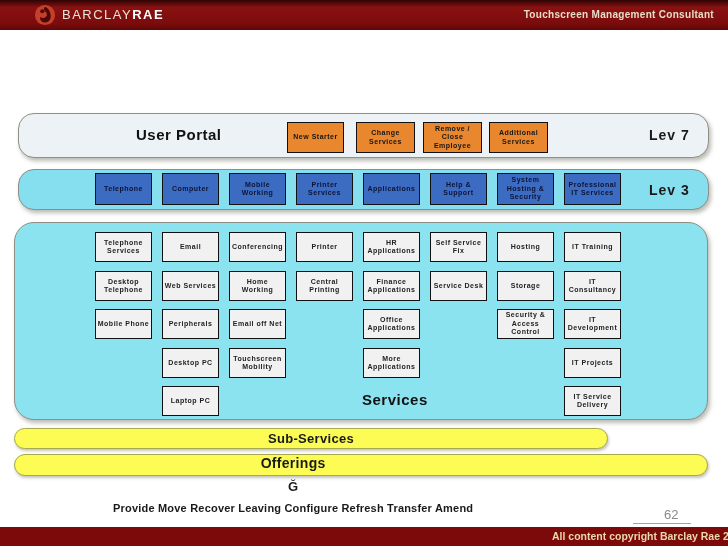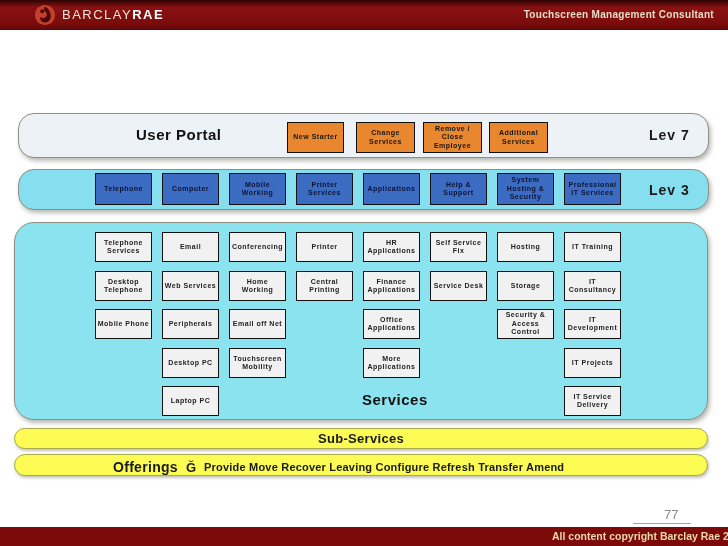--- a/index.html
+++ b/index.html
@@ -20,24 +20,24 @@
   .tagline { position:absolute; right:14px; top:9px; font-size:10px; font-weight:600; color:#e7ddc8; letter-spacing:0.3px; }
   
   .band {
     position:absolute; border:1px solid #8f8f85; border-radius:16px;
     box-shadow:2px 3px 4px rgba(60,60,40,0.35);
   }
   .lev1-band { left:18px; top:113px; width:691px; height:45px; background:#edf2f7; }
   .lev2-band { left:18px; top:169px; width:691px; height:41px; background:#85dfef; }
   .services-band { left:14px; top:222px; width:694px; height:198px; background:#8ce3f0; border-radius:20px; }
   .yellow-band { background:#fcfc55; border:1px solid #a9a94d; border-radius:11px; box-shadow:1px 2px 3px rgba(60,60,40,0.3); }
-  .sub-band { left:14px; top:428px; width:694px; height:21px; }
+  .sub-band { left:14px; top:428px; width:594px; height:21px; }
   .off-band { left:14px; top:454px; width:694px; height:22px; }
   .sub-band .t { display:block; text-align:center; font-size:13px; font-weight:bold; color:#1a1a1a; line-height:20px; letter-spacing:0.3px; }
-  .off-line { position:absolute; left:98px; top:0; height:24px; display:flex; align-items:center; gap:8px; white-space:nowrap; }
+  .off-line { position:absolute; left:98px; top:0; height:24px; display:flex; align-items:center; gap:8px; white-space:nowrap;flex-direction:column; }
   .off-title { font-size:14px; font-weight:bold; color:#1a1a1a; letter-spacing:0.3px; }
   .off-dash { font-size:13px; font-weight:bold; color:#1a1a1a; }
   .off-items { font-size:11px; font-weight:bold; color:#1a1a1a; letter-spacing:0.2px; }
   
   .portal-title { position:absolute; left:104px; top:126px; font-size:15px; font-weight:bold; color:#111; letter-spacing:0.5px;margin-left:32px; }
   .lev-label { position:absolute; font-size:14px; font-weight:bold; color:#1a1a1a; letter-spacing:1px; }
   .lev1-label { left:649px; top:127px; }
   .lev2-label { left:649px; top:182px; }
   .services-title { position:absolute; left:330px; top:391px; font-size:15px; font-weight:bold; color:#111; letter-spacing:0.5px;margin-left:32px; }
   
@@ -144,19 +144,19 @@
   </div>
 
   <div class="band yellow-band off-band">
     <span class="off-line">
       <span class="off-title">Offerings</span>
       <span class="off-dash">Ğ</span>
       <span class="off-items">Provide Move Recover Leaving Configure Refresh Transfer Amend</span>
     </span>
   </div>
 
-  <span class="page-num">77</span>
+  <span class="page-num">62</span>
   <div class="page-num-line"></div>
   <div class="footer-bar">
     <span class="footer-text">All content copyright Barclay Rae 2010</span>
   </div>
 
 </div>
 
 </body></html>

